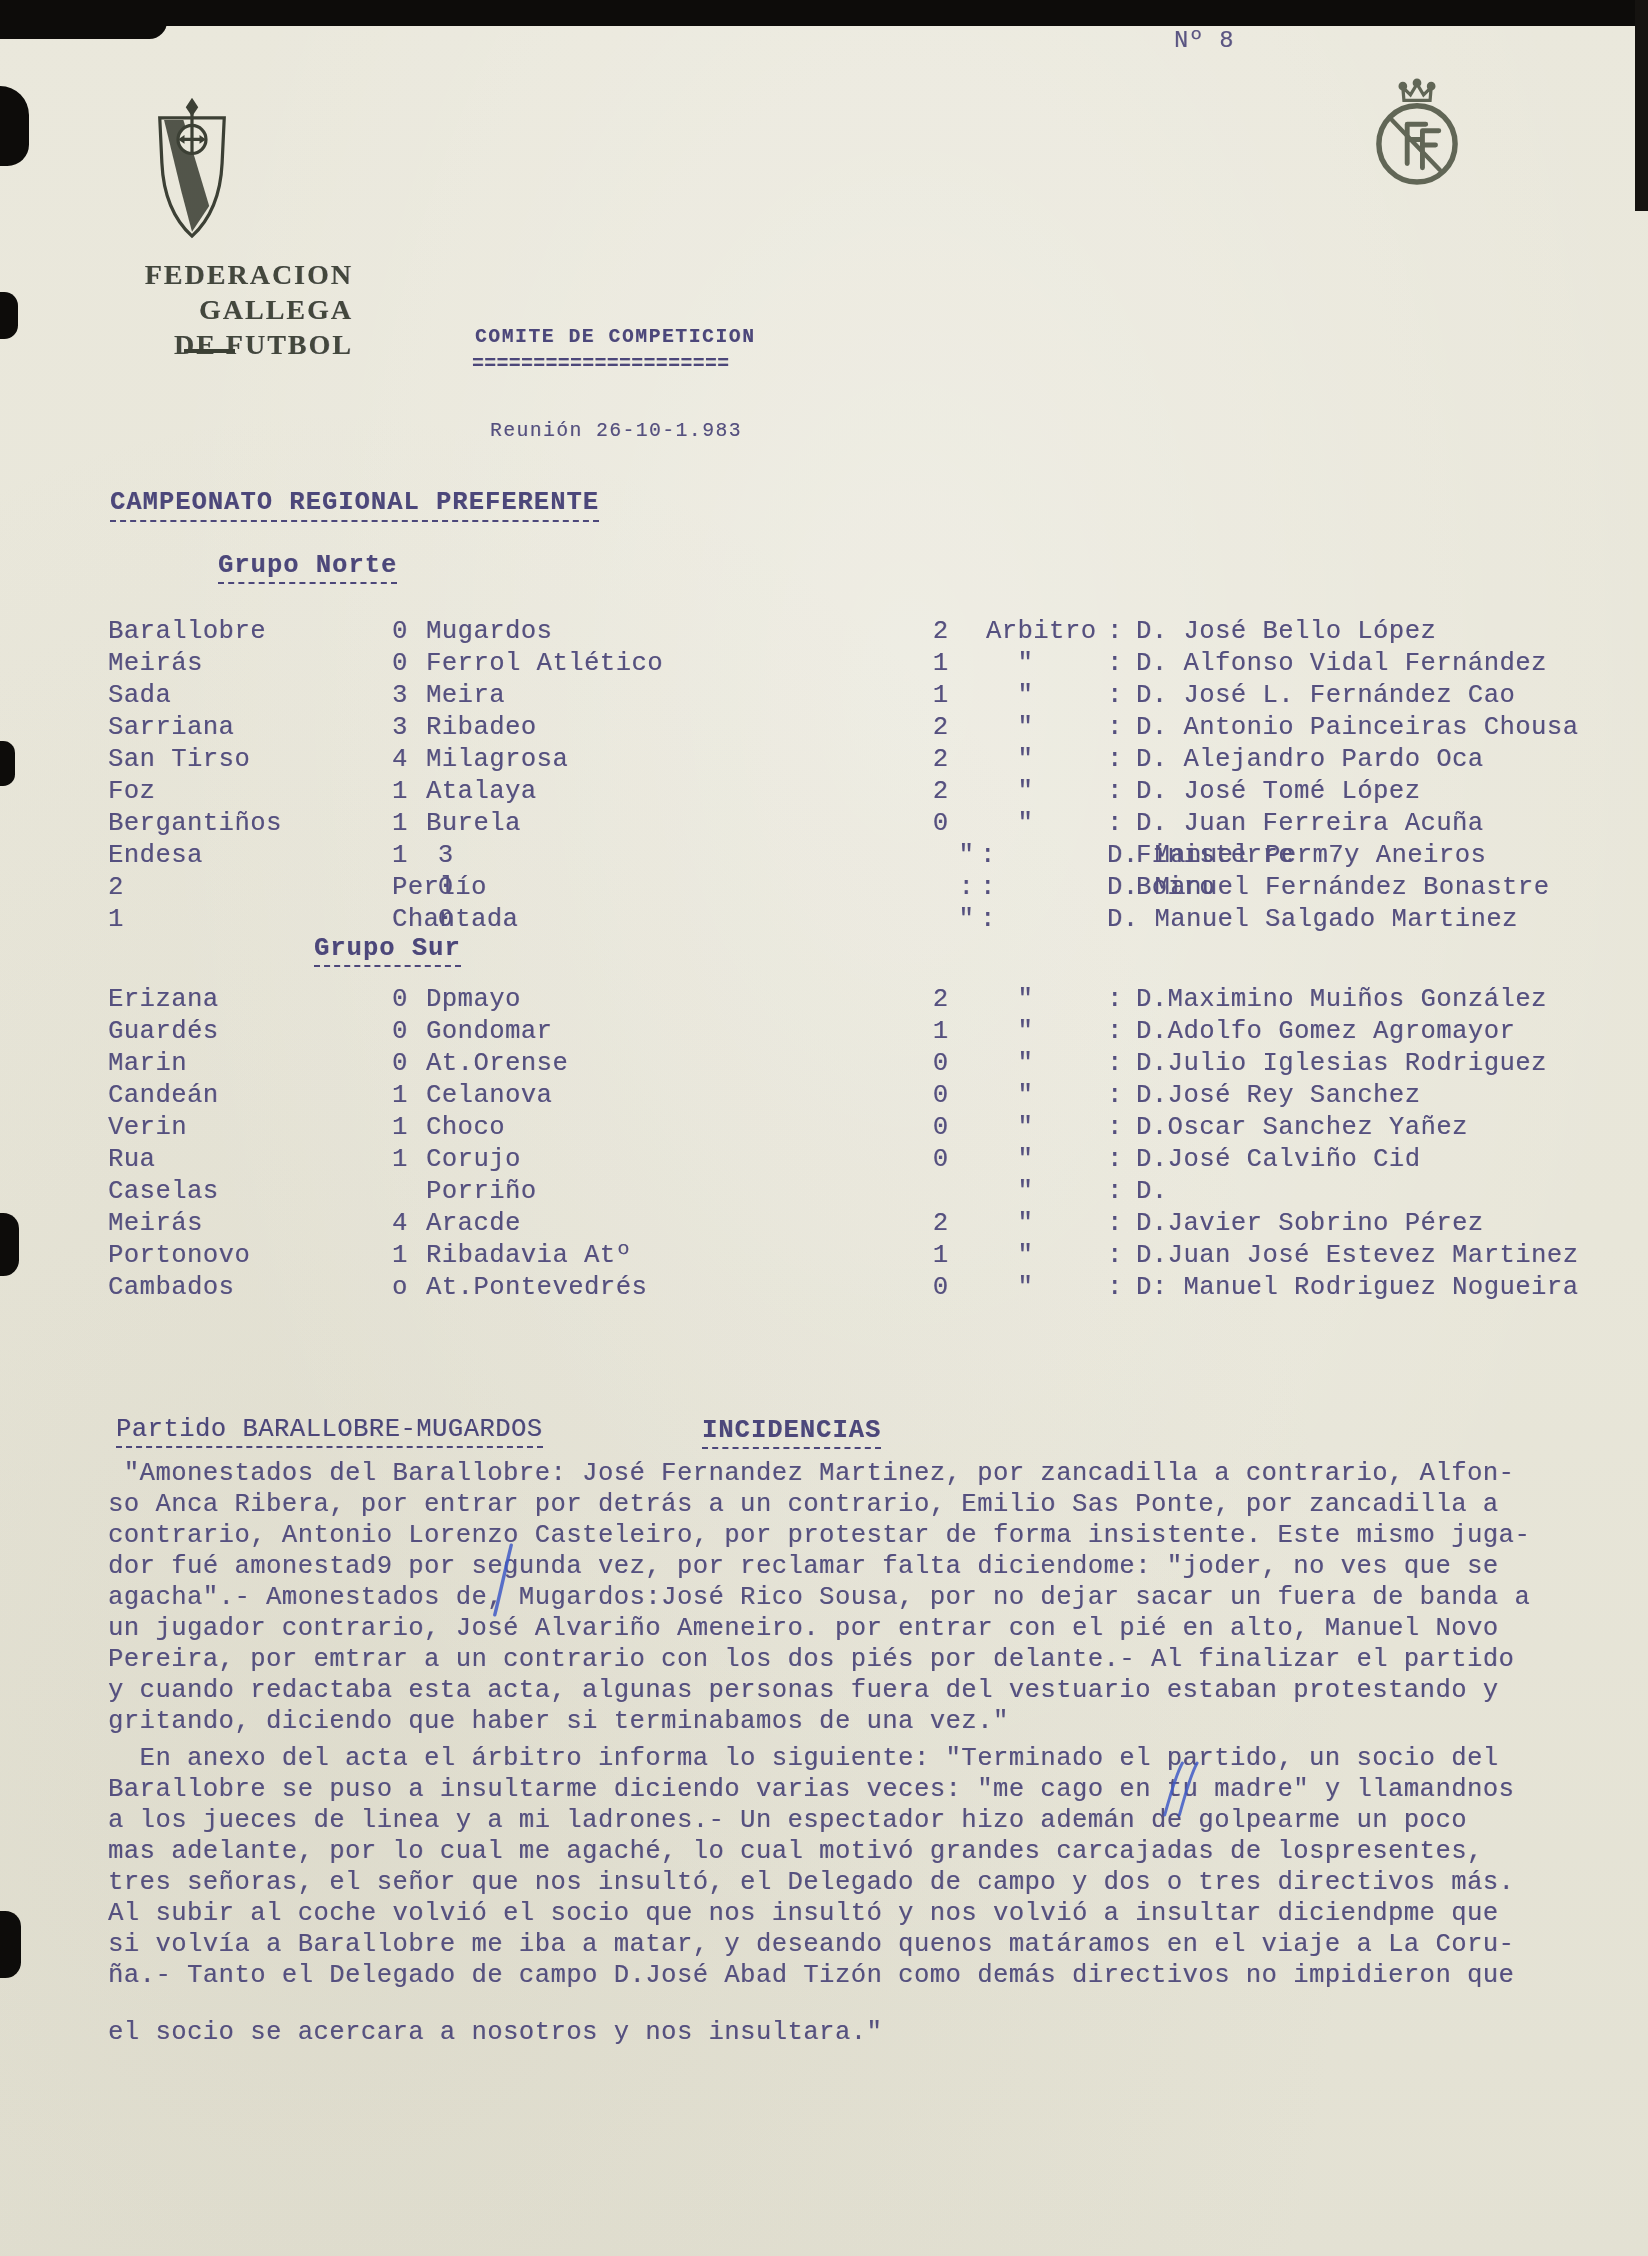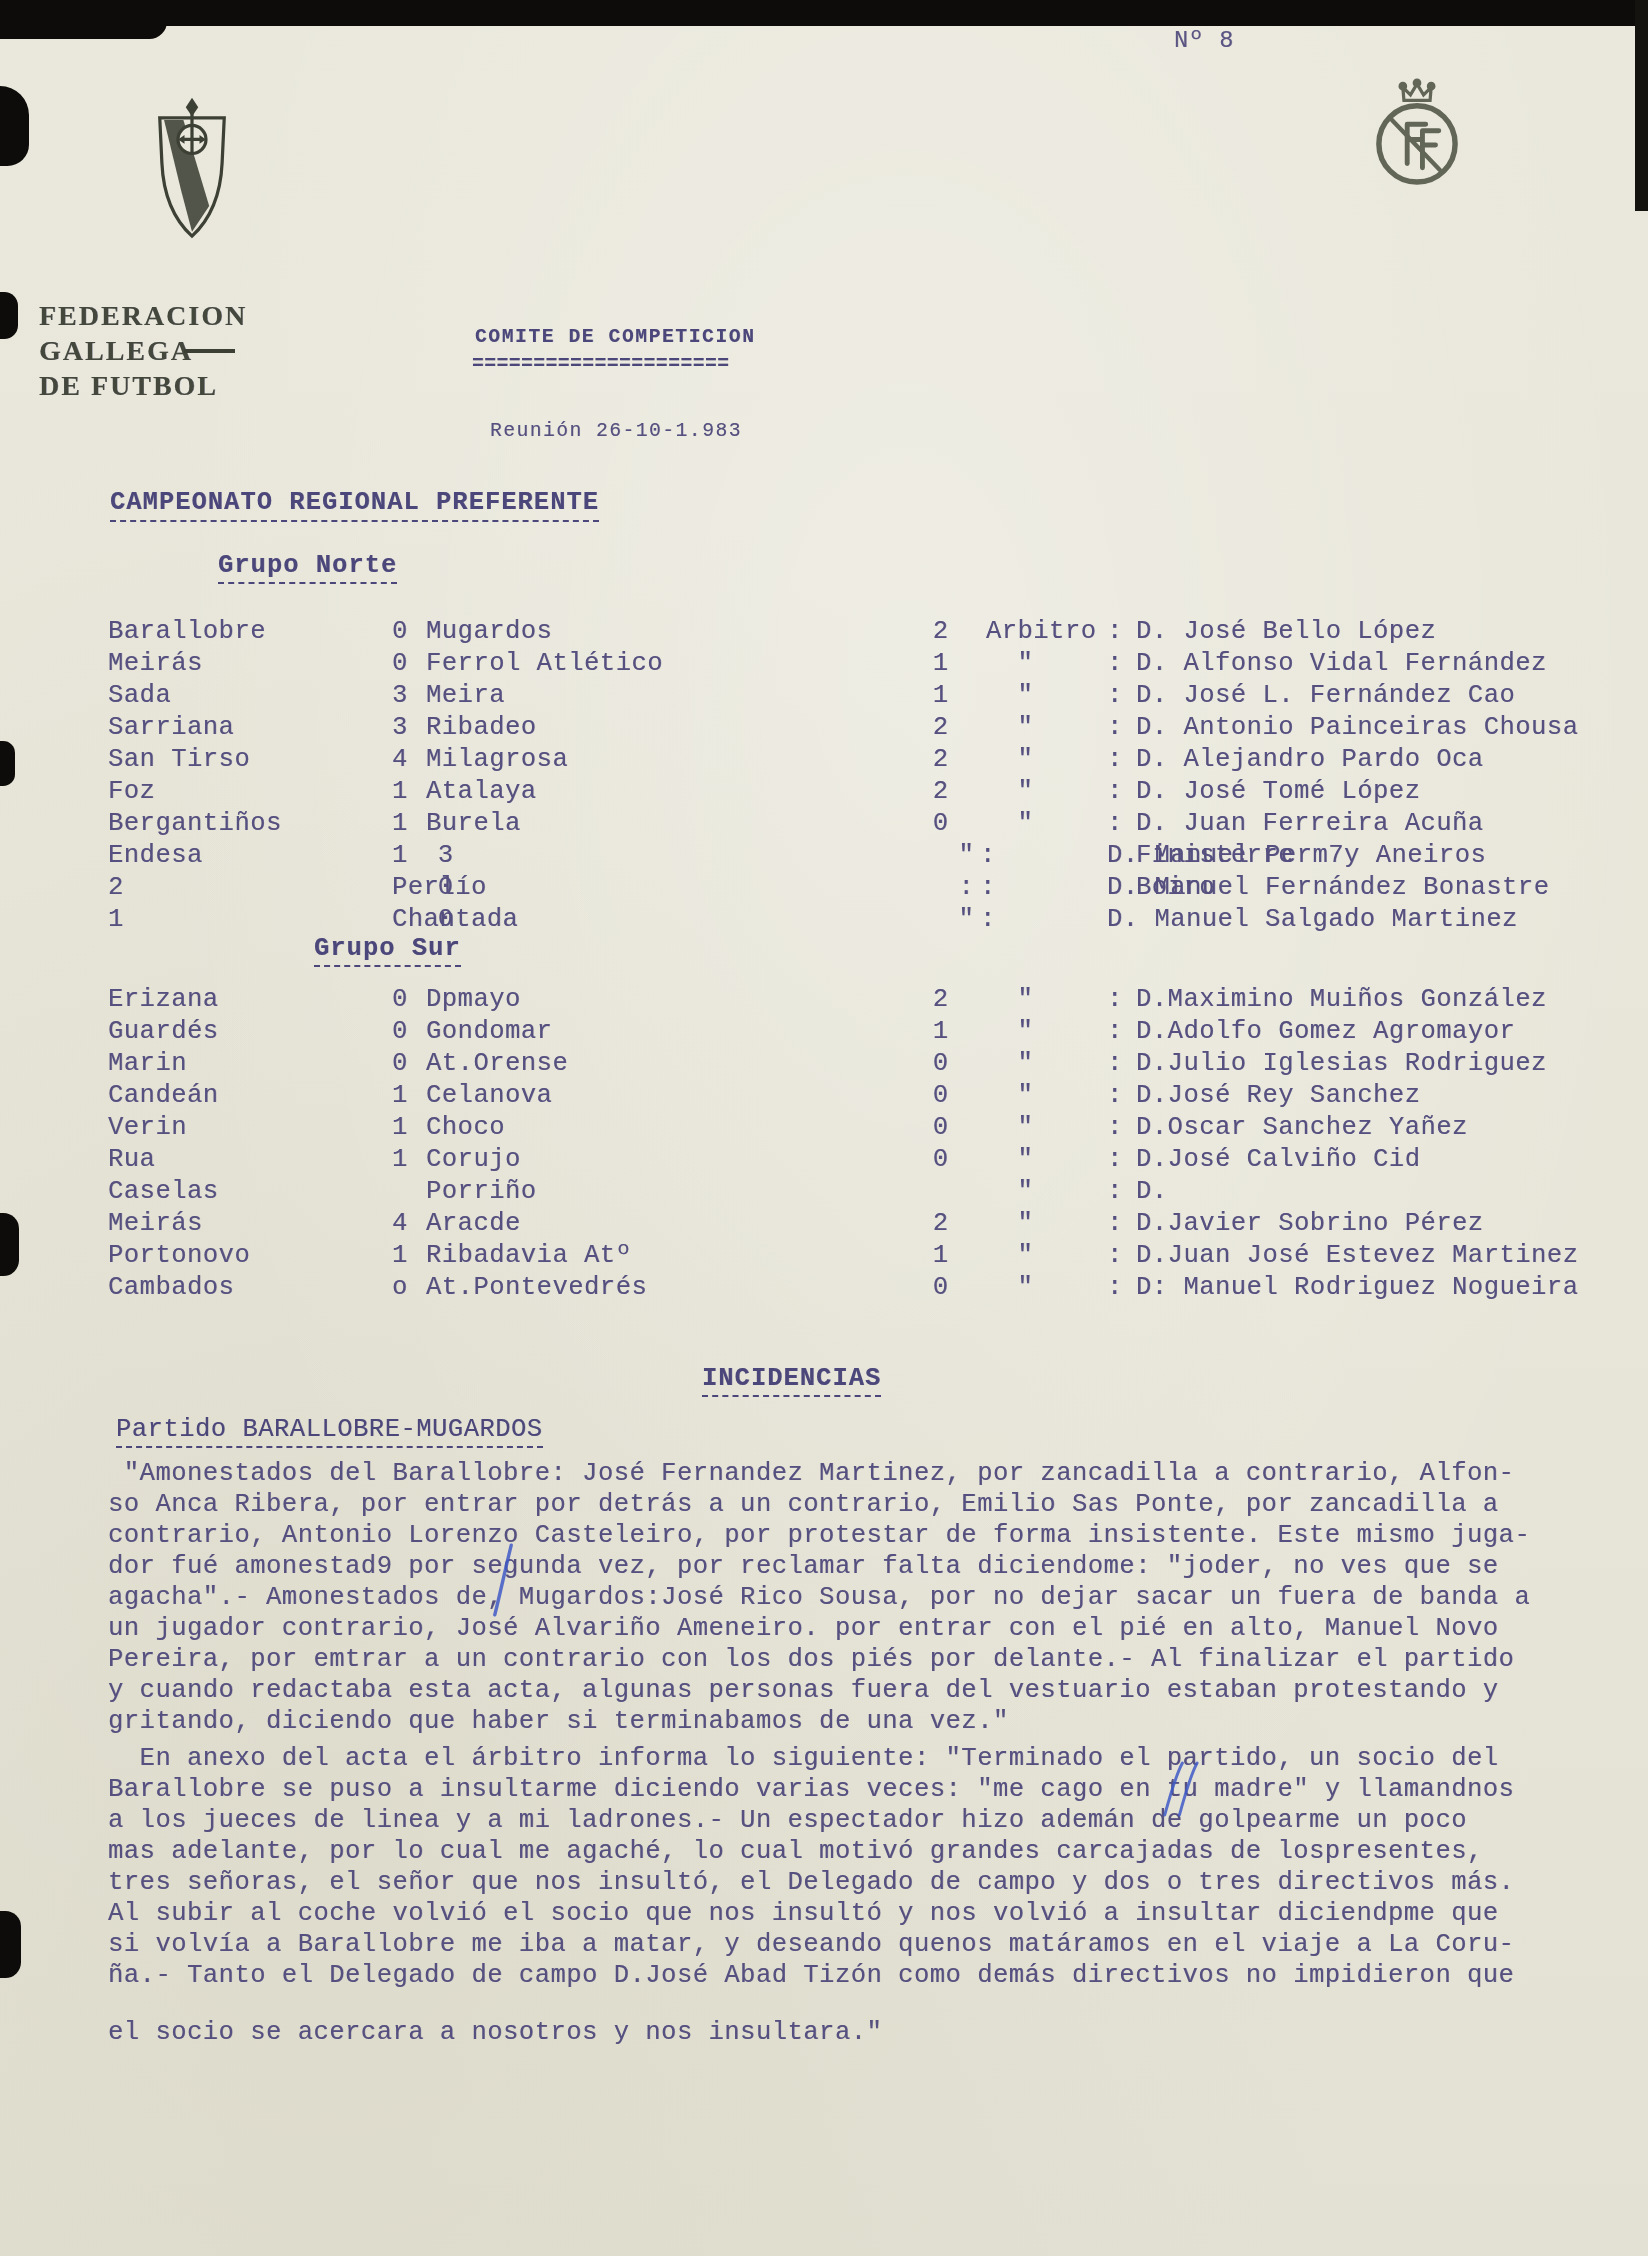--- a/index.html
+++ b/index.html
@@ -25,22 +25,22 @@
   .blob4{top:1213px;width:18.6px;height:63px;border-radius:0 15.7px 15.7px 0;}
   .blob5{top:1911px;width:20.6px;height:67px;border-radius:0 15.7px 15.7px 0;}
 
   .ink{text-shadow:0.4px 0.4px 0.6px rgba(85,80,127,0.45);}
 
   
   .org-logo{position:absolute;left:149px;top:98px;}
   .org-name{
     position:absolute;left:39px;top:257px;width:314px;
     font-family:"Liberation Serif","DejaVu Serif",serif;
-    font-weight:bold;color:#43473c;text-align:left;
-    font-size:28px;line-height:35px;letter-spacing:2px;margin-top:41px;
+    font-weight:bold;color:#43473c;text-align:right;
+    font-size:28px;line-height:35px;letter-spacing:2px;
   }
   .org-rule{position:absolute;left:184px;top:349px;width:51px;height:3.9px;background:#3b3f34;}
 
   .page-number{position:absolute;left:1174px;top:27.4px;font-size:23.5px;letter-spacing:1px;color:#5a5582;}
   .stamp{position:absolute;left:1368px;top:78px;opacity:0.85;}
 
   
   .doc-title{position:absolute;left:475px;top:326px;font-size:19.6px;font-weight:bold;letter-spacing:1.6px;color:#4c477a;}
   .doc-title-underline{position:absolute;left:472px;top:353px;font-size:19.6px;font-weight:bold;letter-spacing:0.5px;color:#4c477a;}
   .meeting-date{position:absolute;left:490px;top:420px;font-size:19.6px;letter-spacing:1.5px;}
@@ -60,21 +60,21 @@
     grid-auto-rows:32px;
     font-size:25.5px;line-height:32px;letter-spacing:0.5px;
   }
   .table-north{top:584px;margin-top:32px;}
   .table-south{top:984px;}
   .match-table span{white-space:pre;}
   .c-as{padding-left:11.8px;}
   .c-arb{padding-left:5.9px;}
 
   
-  .incidencias-heading{position:absolute;left:702px;top:1364px;font-size:25.5px;font-weight:bold;letter-spacing:1px;
+  .incidencias-heading{position:absolute;left:702px;top:1416px;font-size:25.5px;font-weight:bold;letter-spacing:1px;
     border-bottom:2.5px dashed #4c477a;padding-bottom:2px;color:#4c477a;}
   .match-report-heading{position:absolute;left:116px;top:1415px;font-size:25.5px;font-weight:normal;letter-spacing:0.5px;
     border-bottom:2.5px dashed #4c477a;padding-bottom:2px;color:#4c477a;}
   .body-par{position:absolute;left:108px;white-space:pre;font-size:25.5px;line-height:31px;letter-spacing:0.5px;}
   .par1{top:1458px;}
   .par2{top:1743px;}
   .par3{top:2017px;}
 
   .pen-mark{position:absolute;pointer-events:none;}
 </style>

